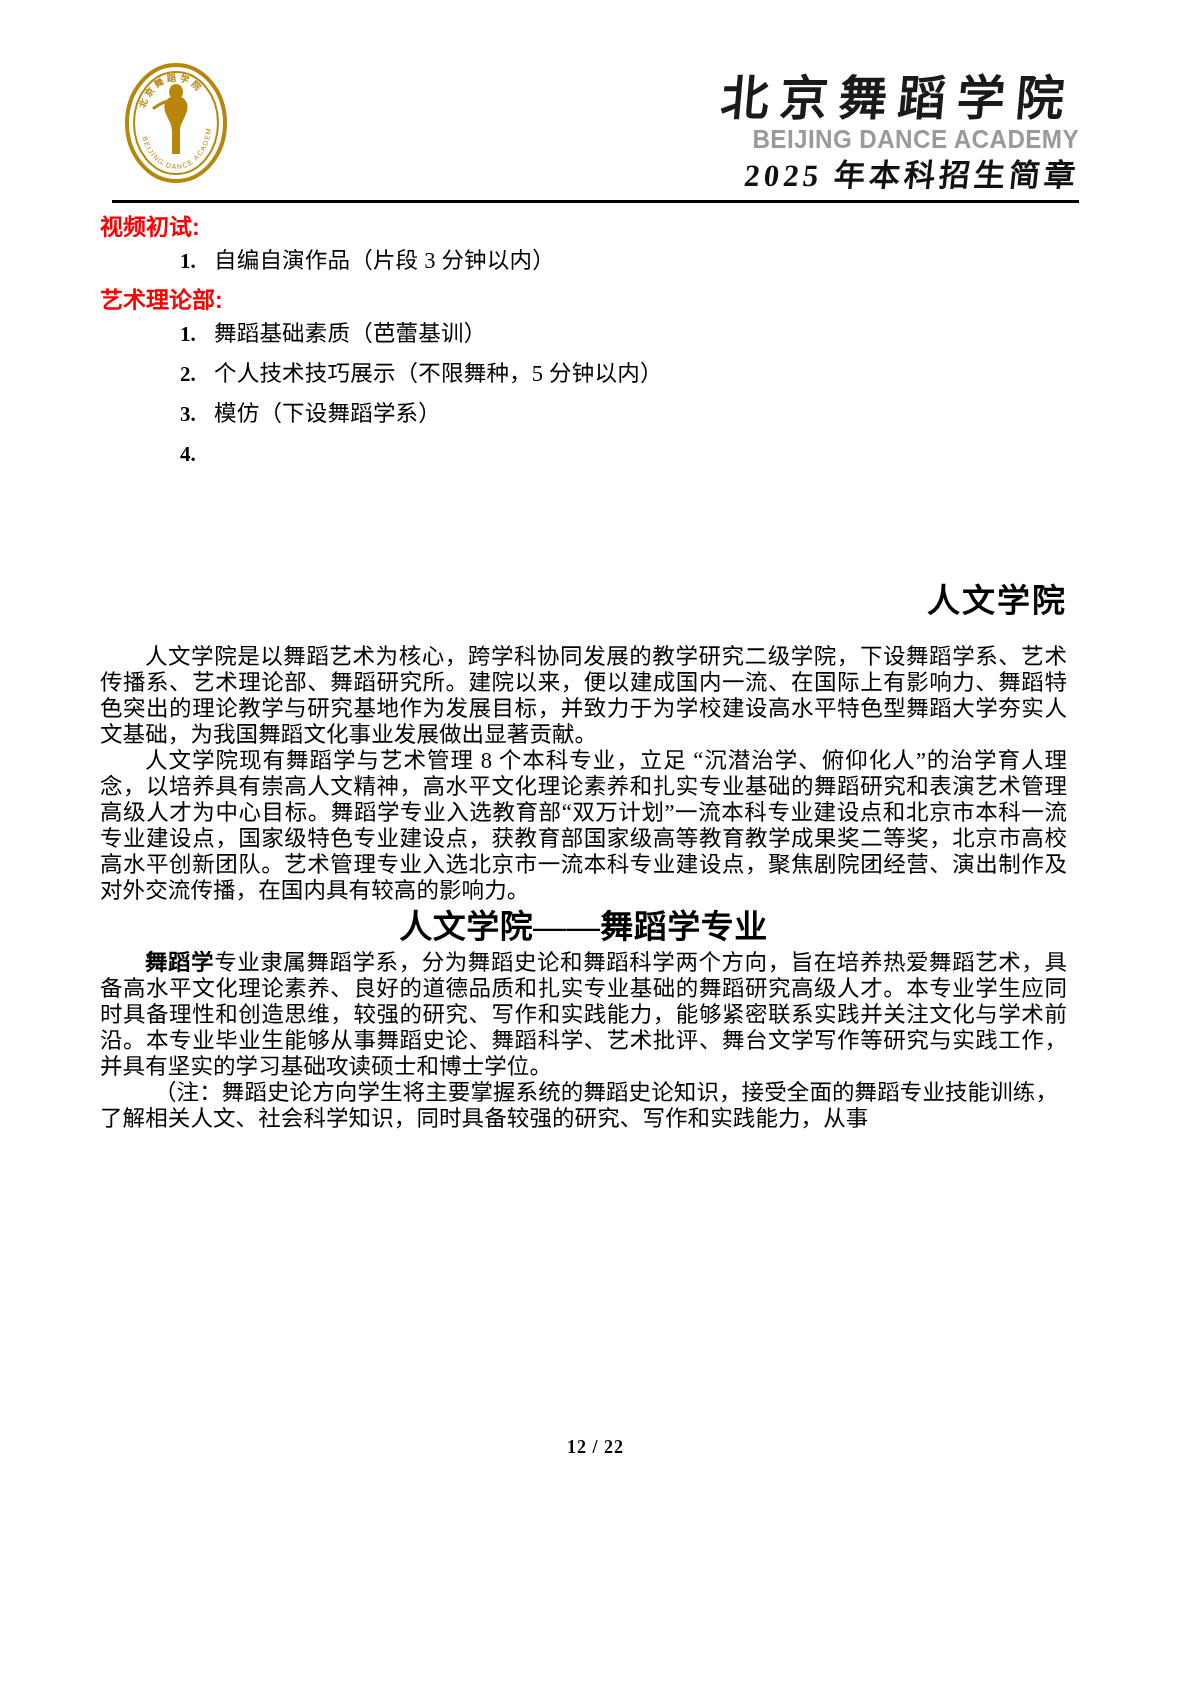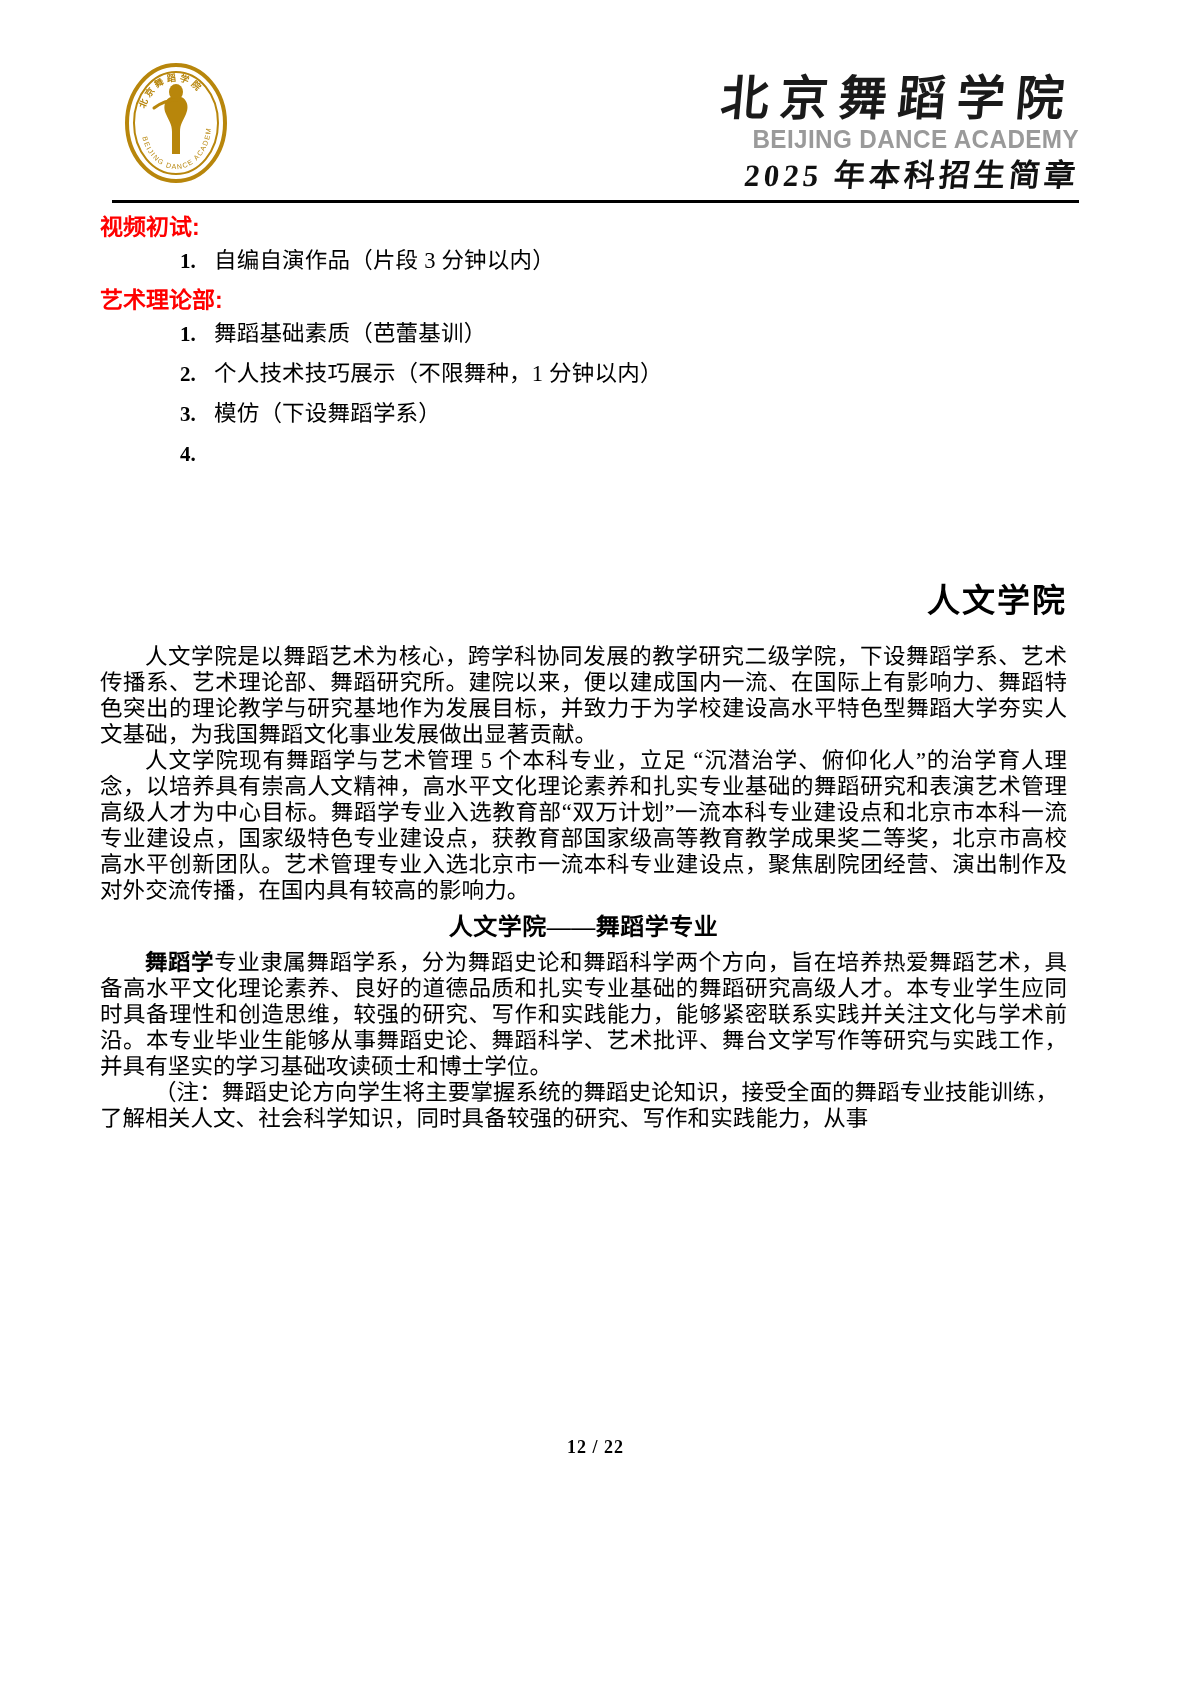--- a/index.html
+++ b/index.html
@@ -137,21 +137,21 @@
     font-weight: bold;
     letter-spacing: 2px;
     margin: 0;
     line-height: 1.2;
   }
   .pre-title-gap { height: 108px; }
   .post-title-gap { height: 22px; }
 
   h2.sub-title {
     text-align: center;
-    font-size: 24px;
+    font-size: 33px;
     font-weight: bold;
     letter-spacing: 0.5px;
     margin: 0;
     line-height: 46px;
   }
 
   p.para {
     margin: 0;
     font-size: 22.5px;
     line-height: 26px;
@@ -225,39 +225,39 @@
 
     <div class="red-head">艺术理论部:</div>
 
     <ol class="exam-list">
       <li>
         <span class="num">1.</span>
         <span class="txt">舞蹈基础素质（芭蕾基训）</span>
       </li>
       <li>
         <span class="num">2.</span>
-        <span class="txt">个人技术技巧展示（不限舞种，1 分钟以内）</span>
+        <span class="txt">个人技术技巧展示（不限舞种，5 分钟以内）</span>
       </li>
       <li>
         <span class="num">3.</span>
         <span class="txt">模仿（下设舞蹈学系）</span>
       </li>
       <li>
         <span class="num">4.</span>
       </li>
     </ol>
 
     <div class="pre-title-gap"></div>
 
     <h1 class="section-title">人文学院</h1>
 
     <div class="post-title-gap"></div>
 
     <p class="para">人文学院是以舞蹈艺术为核心，跨学科协同发展的教学研究二级学院，下设舞蹈学系、艺术传播系、艺术理论部、舞蹈研究所。建院以来，便以建成国内一流、在国际上有影响力、舞蹈特色突出的理论教学与研究基地作为发展目标，并致力于为学校建设高水平特色型舞蹈大学夯实人文基础，为我国舞蹈文化事业发展做出显著贡献。</p>
-    <p class="para">人文学院现有舞蹈学与艺术管理 5 个本科专业，立足 “沉潜治学、俯仰化人”的治学育人理念，以培养具有崇高人文精神，高水平文化理论素养和扎实专业基础的舞蹈研究和表演艺术管理高级人才为中心目标。舞蹈学专业入选教育部“双万计划”一流本科专业建设点和北京市本科一流专业建设点，国家级特色专业建设点，获教育部国家级高等教育教学成果奖二等奖，北京市高校高水平创新团队。艺术管理专业入选北京市一流本科专业建设点，聚焦剧院团经营、演出制作及对外交流传播，在国内具有较高的影响力。</p>
+    <p class="para">人文学院现有舞蹈学与艺术管理 8 个本科专业，立足 “沉潜治学、俯仰化人”的治学育人理念，以培养具有崇高人文精神，高水平文化理论素养和扎实专业基础的舞蹈研究和表演艺术管理高级人才为中心目标。舞蹈学专业入选教育部“双万计划”一流本科专业建设点和北京市本科一流专业建设点，国家级特色专业建设点，获教育部国家级高等教育教学成果奖二等奖，北京市高校高水平创新团队。艺术管理专业入选北京市一流本科专业建设点，聚焦剧院团经营、演出制作及对外交流传播，在国内具有较高的影响力。</p>
 
     <h2 class="sub-title">人文学院——舞蹈学专业</h2>
 
     <p class="para"><b>舞蹈学</b><span>专业隶属舞蹈学系，分为舞蹈史论和舞蹈科学两个方向，旨在培养热爱舞蹈艺术，具备高水平文化理论素养、良好的道德品质和扎实专业基础的舞蹈研究高级人才。本专业学生应同时具备理性和创造思维，较强的研究、写作和实践能力，能够紧密联系实践并关注文化与学术前沿。本专业毕业生能够从事舞蹈史论、舞蹈科学、艺术批评、舞台文学写作等研究与实践工作，并具有坚实的学习基础攻读硕士和博士学位。</span></p>
     <p class="para nojust">（注：舞蹈史论方向学生将主要掌握系统的舞蹈史论知识，接受全面的舞蹈专业技能训练，了解相关人文、社会科学知识，同时具备较强的研究、写作和实践能力，从事</p>
 
   </div>
 
   <div class="footer">
     <span>12 / 22</span>

